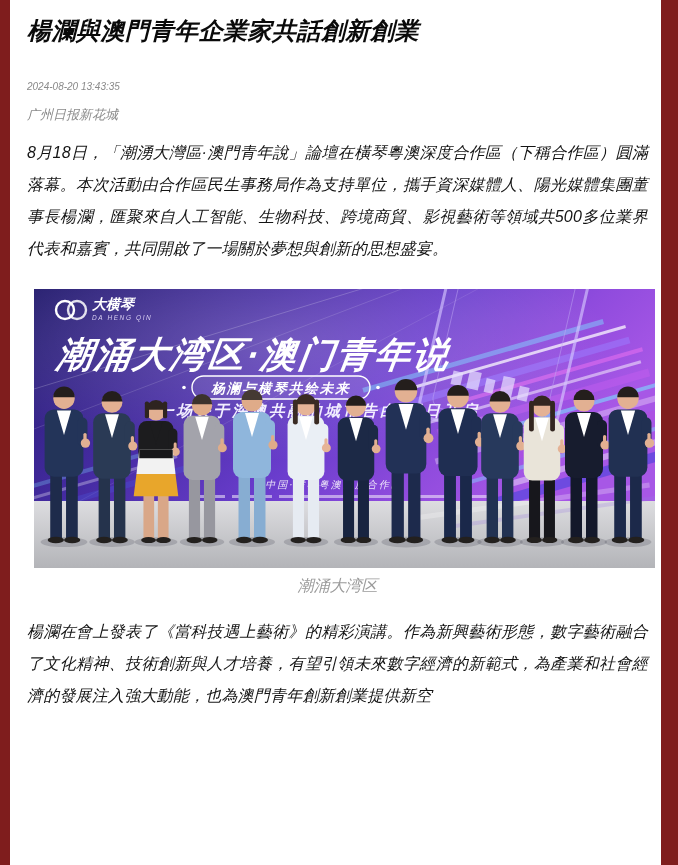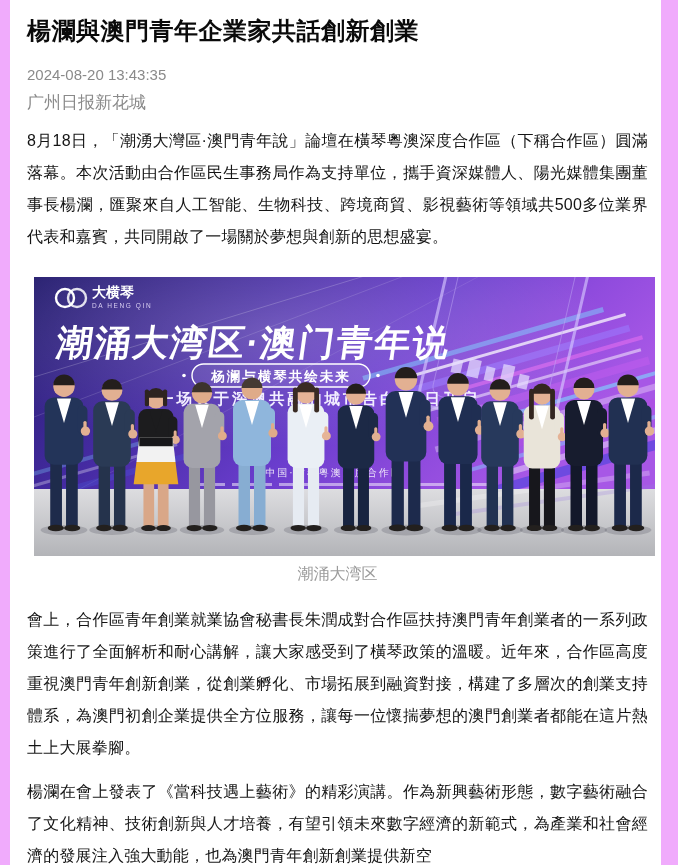--- a/index.html
+++ b/index.html
@@ -1,31 +1,31 @@
 <!DOCTYPE html>
 <html><head>
 <meta charset="utf-8">
 <style>
   html,body{margin:0;padding:0;}
   body{
     background:#f1f1f1;
     font-family:"Liberation Sans","DejaVu Sans",sans-serif;
   }
-  .stage{position:relative;width:678px;height:865px;overflow:hidden;background:#f0abfc;}
+  .stage{position:relative;width:678px;height:865px;overflow:hidden;background:#7f1d1d;font-style:italic;}
   .content{
     position:absolute;left:10px;top:0;width:651px;height:865px;
     background:#ffffff;box-sizing:border-box;
     padding:14px 13px 0 17px;overflow:hidden;
   }
   h1.title{
     margin:0;font-size:24px;line-height:34px;color:#0a0a0a;
     font-weight:bold;letter-spacing:.5px;
   }
-  .meta-date{margin-top:16px;font-size:15px;line-height:21px;color:#8a8a8a;}
-  .meta-source{margin-top:7px;font-size:17px;line-height:21px;color:#8a8a8a;}
+  .meta-date{margin-top:28px;font-size:10px;line-height:21px;color:#8a8a8a;}
+  .meta-source{margin-top:7px;font-size:13px;line-height:21px;color:#8a8a8a;}
   p.body-p{
     margin:12px 0 0;font-size:16px;line-height:32px;color:#141414;
     text-align:justify;text-justify:inter-ideograph;letter-spacing:.2px;
   }
   figure.photo-figure{margin:17px 0 0;padding:7px;}
   svg.photo{display:block;width:621px;height:279px;background:#35247e;}
   figcaption.caption{margin-top:7px;text-align:center;font-size:16px;line-height:22px;color:#9b9b9b;}
 </style>
 </head>
 <body>
@@ -175,17 +175,16 @@
           </g>
           <g transform="translate(508,252) scale(0.96)">
             <rect x="-13.5" y="-146" width="5" height="32" rx="2.5" fill="#332620"></rect>
             <rect x="8.5" y="-146" width="5" height="32" rx="2.5" fill="#332620"></rect>
           </g>
         </g>
       </svg>
       <figcaption class="caption">潮涌大湾区</figcaption>
     </figure>
 
-    <p class="body-p">會上，合作區青年創業就業協會秘書長朱潤成對合作區扶持澳門青年創業者的一系列政策進行了全面解析和耐心講解，讓大家感受到了橫琴政策的溫暖。近年來，合作區高度重視澳門青年創新創業，從創業孵化、市場拓展到融資對接，構建了多層次的創業支持體系，為澳門初創企業提供全方位服務，讓每一位懷揣夢想的澳門創業者都能在這片熱土上大展拳腳。</p>
     <p class="body-p">楊瀾在會上發表了《當科技遇上藝術》的精彩演講。作為新興藝術形態，數字藝術融合了文化精神、技術創新與人才培養，有望引領未來數字經濟的新範式，為產業和社會經濟的發展注入強大動能，也為澳門青年創新創業提供新空</p>
 
   </main>
 </div>
 
 </body></html>

